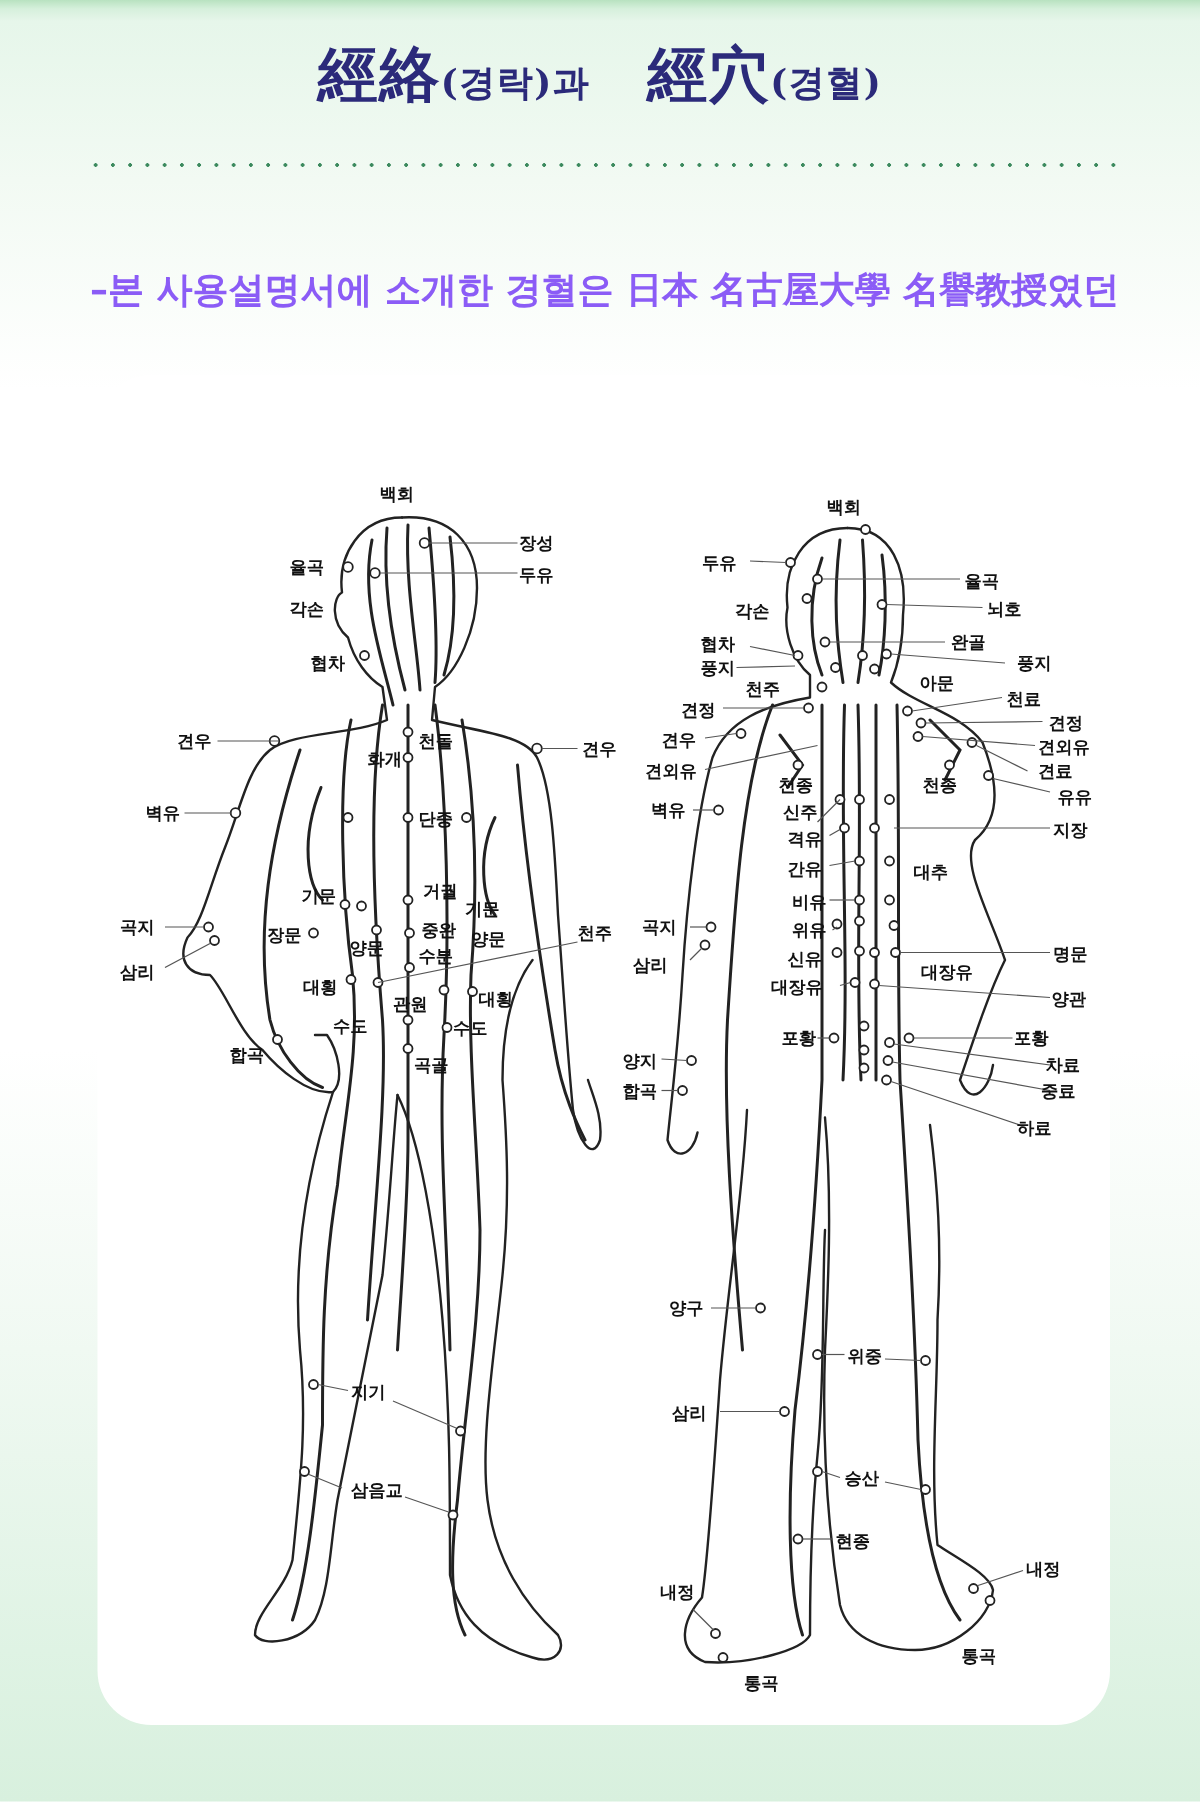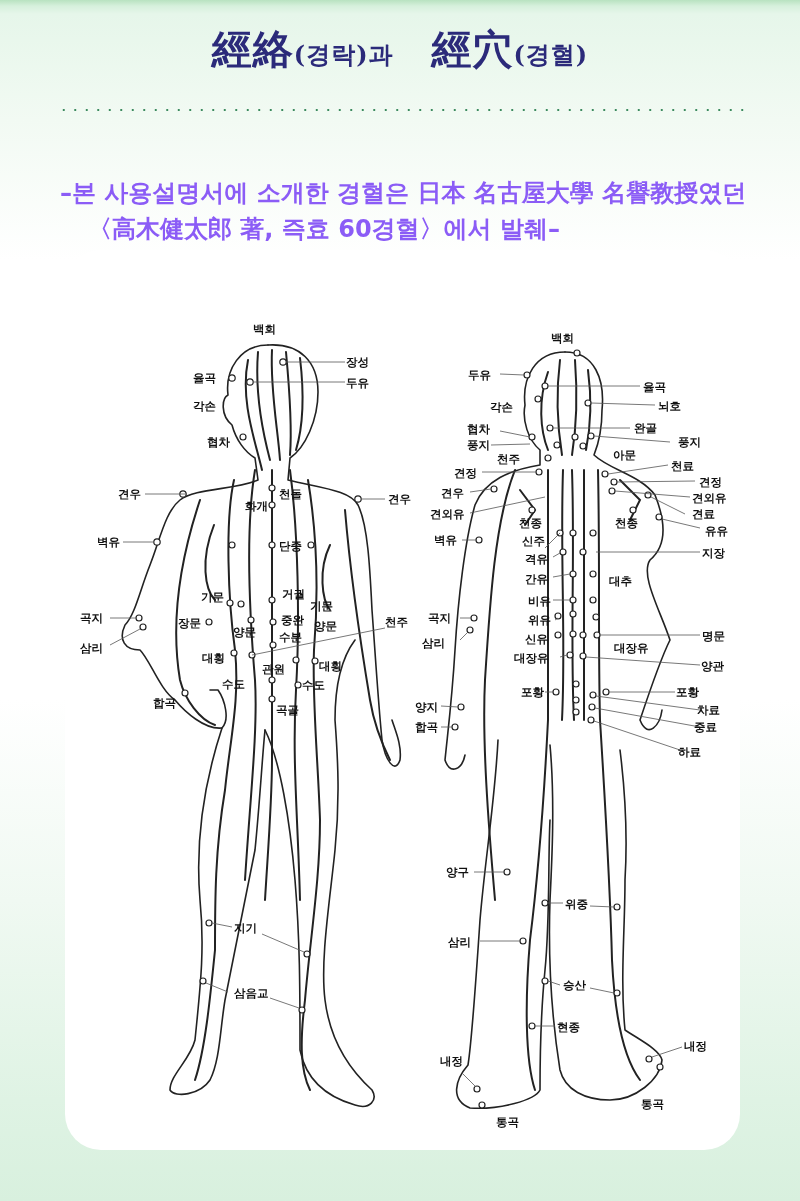--- a/index.html
+++ b/index.html
@@ -42,21 +42,20 @@
 <body>
 
 <div class="title">
   <span class="han">經絡</span><span class="paren">(경락)과</span><span class="gap"></span><span class="han">經穴</span><span class="paren">(경혈)</span>
 </div>
 
 <div class="dots"></div>
 
 <div class="subtitle">
   <div>–본 사용설명서에 소개한 경혈은 日本 名古屋大學 名譽教授였던</div>
-  <div class="l2">〈高木健太郎 著, 즉효 60경혈〉에서 발췌–</div>
 </div>
 
 <div class="panel"></div>
 
 <svg class="fig" width="800" height="1201" viewBox="0 0 800 1201">
 
   <g>
 
     <path class="body" d="M268,345 C240,345 225,370 228,395 C222,398 220,415 232,425 C236,440 245,452 255,458 L258,480 C235,490 195,488 180,500 C165,512 160,540 150,565 C140,590 135,615 125,625 C118,640 125,650 140,650 C150,660 160,690 175,700 C185,712 205,730 222,728 C230,720 225,700 218,690 L210,690"></path>
     <path class="body" d="M268,345 C300,343 318,362 318,392 C318,420 305,448 290,458 L288,480 C320,488 350,490 358,505 C368,525 370,570 372,610 C375,650 378,700 382,740 C385,760 395,775 400,760 C402,745 395,730 392,720"></path>

